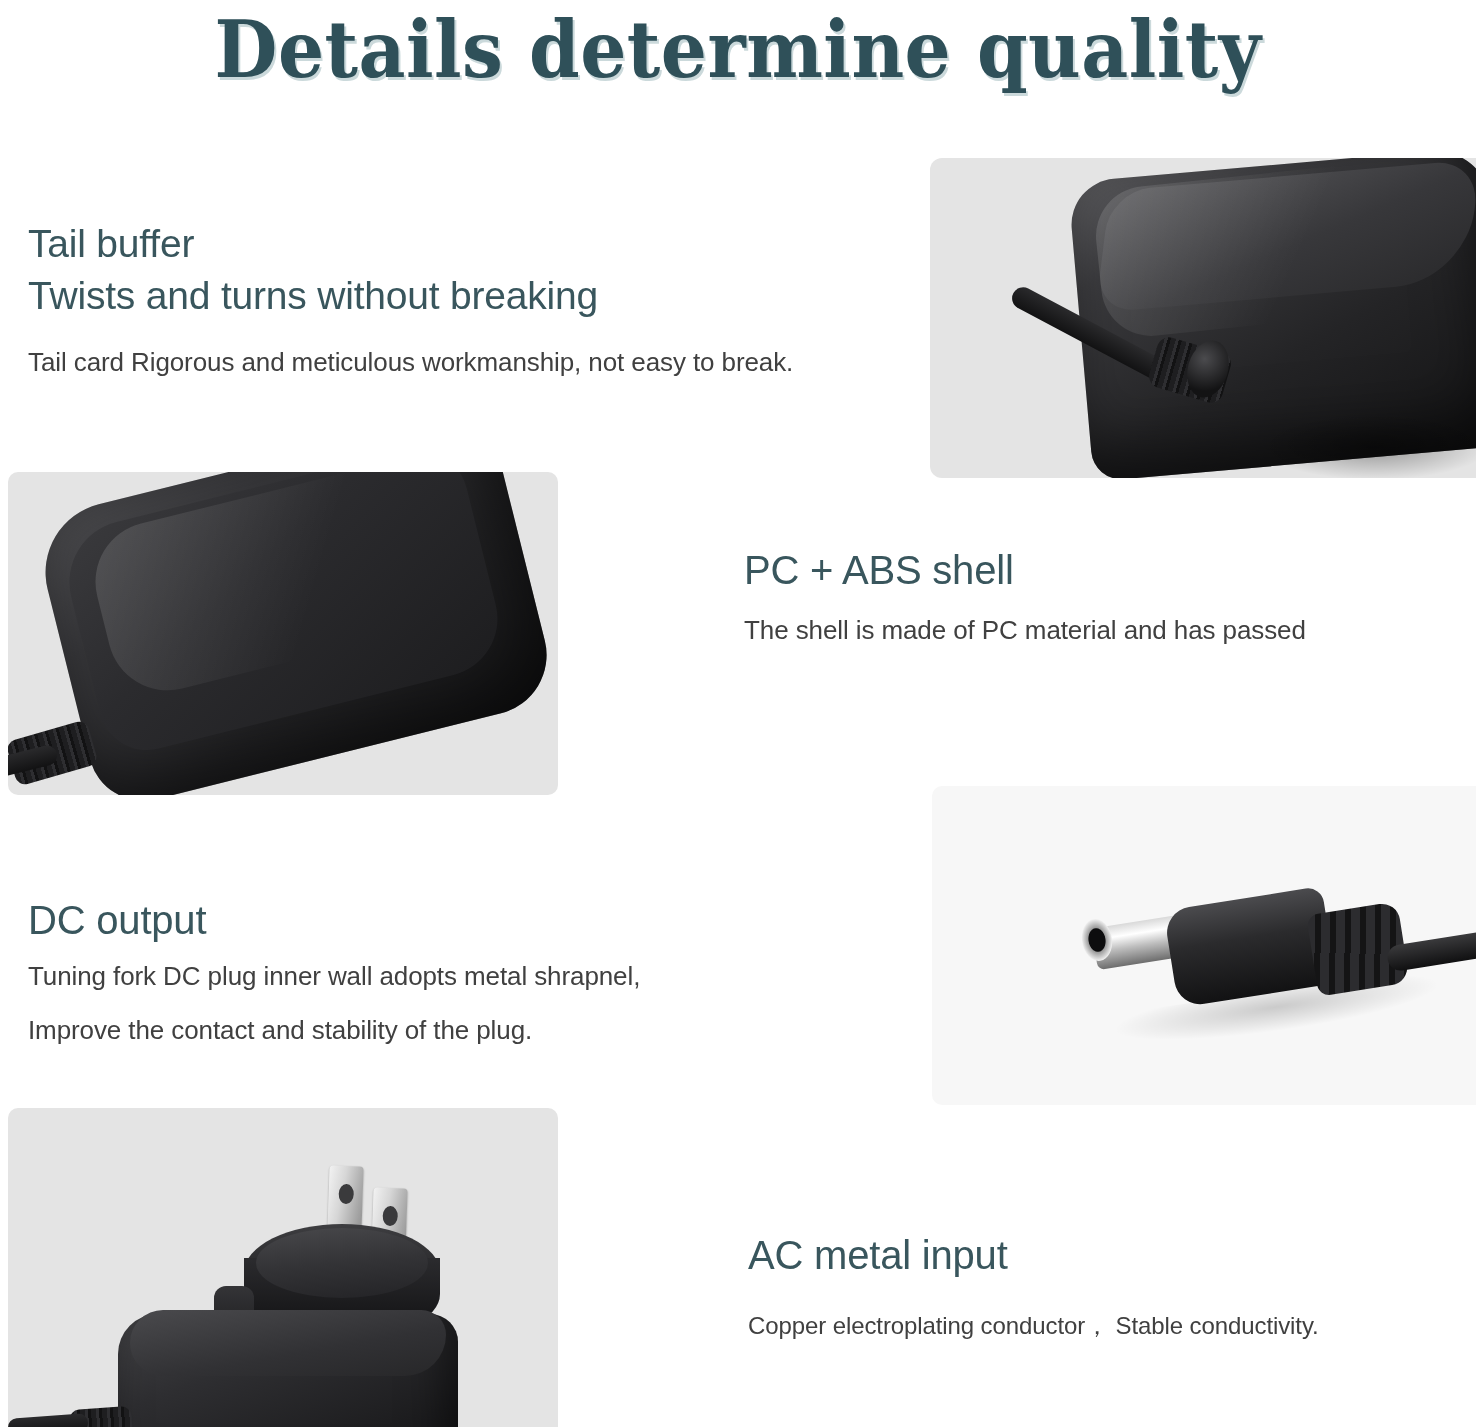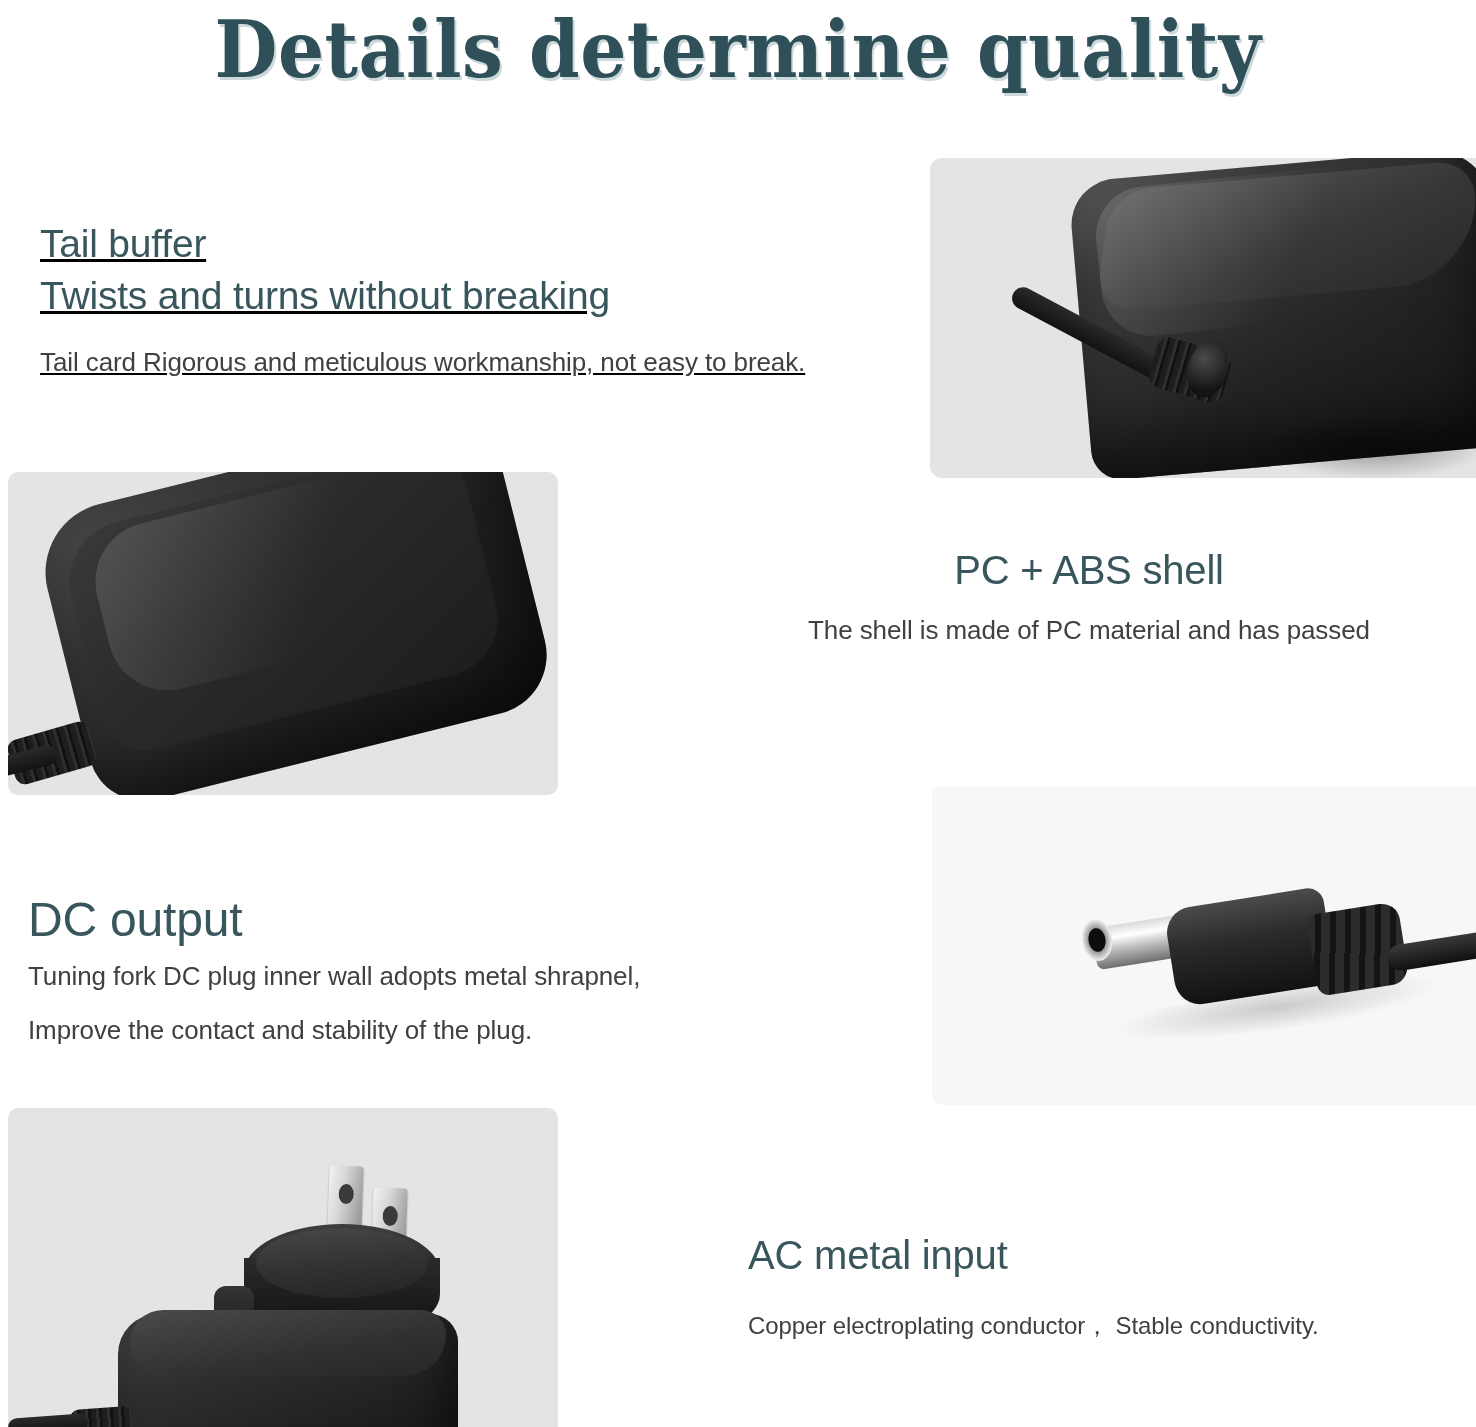--- a/index.html
+++ b/index.html
@@ -260,30 +260,30 @@
     letter-spacing: -0.2px;
   }
   .section p {
     margin: 0;
     font-family: "Liberation Sans", sans-serif;
     font-weight: 400;
     color: #404040;
     letter-spacing: -0.1px;
   }
 
-  #sec-tail-buffer { left: 40px; top: 218px; width: 900px; text-decoration: underline; }
+  #sec-tail-buffer { left: 28px; top: 218px; width: 900px; }
   #sec-tail-buffer h2 { font-size: 39px; line-height: 52px; }
   #sec-tail-buffer p  { font-size: 26px; line-height: 36px; margin-top: 22px; }
 
-  #sec-shell { left: 744px; top: 543px; width: 690px; text-align: center; }
+  #sec-shell { left: 744px; top: 543px; width: 690px; }
   #sec-shell h2 { font-size: 40px; line-height: 54px; }
   #sec-shell p  { font-size: 26px; line-height: 50px; margin-top: 8px; }
 
   #sec-dc-output { left: 28px; top: 893px; width: 760px; }
-  #sec-dc-output h2 { font-size: 48px; line-height: 54px; }
+  #sec-dc-output h2 { font-size: 40px; line-height: 54px; }
   #sec-dc-output p  { font-size: 26px; line-height: 50px; margin-top: 4px; }
 
   #sec-ac-plug { left: 748px; top: 1228px; width: 720px; }
   #sec-ac-plug h2 { font-size: 40px; line-height: 54px; }
   #sec-ac-plug p  { font-size: 24px; line-height: 46px; margin-top: 21px; }
 </style>
 </head>
 <body>
 
 <div class="page-title">Details determine quality</div>

